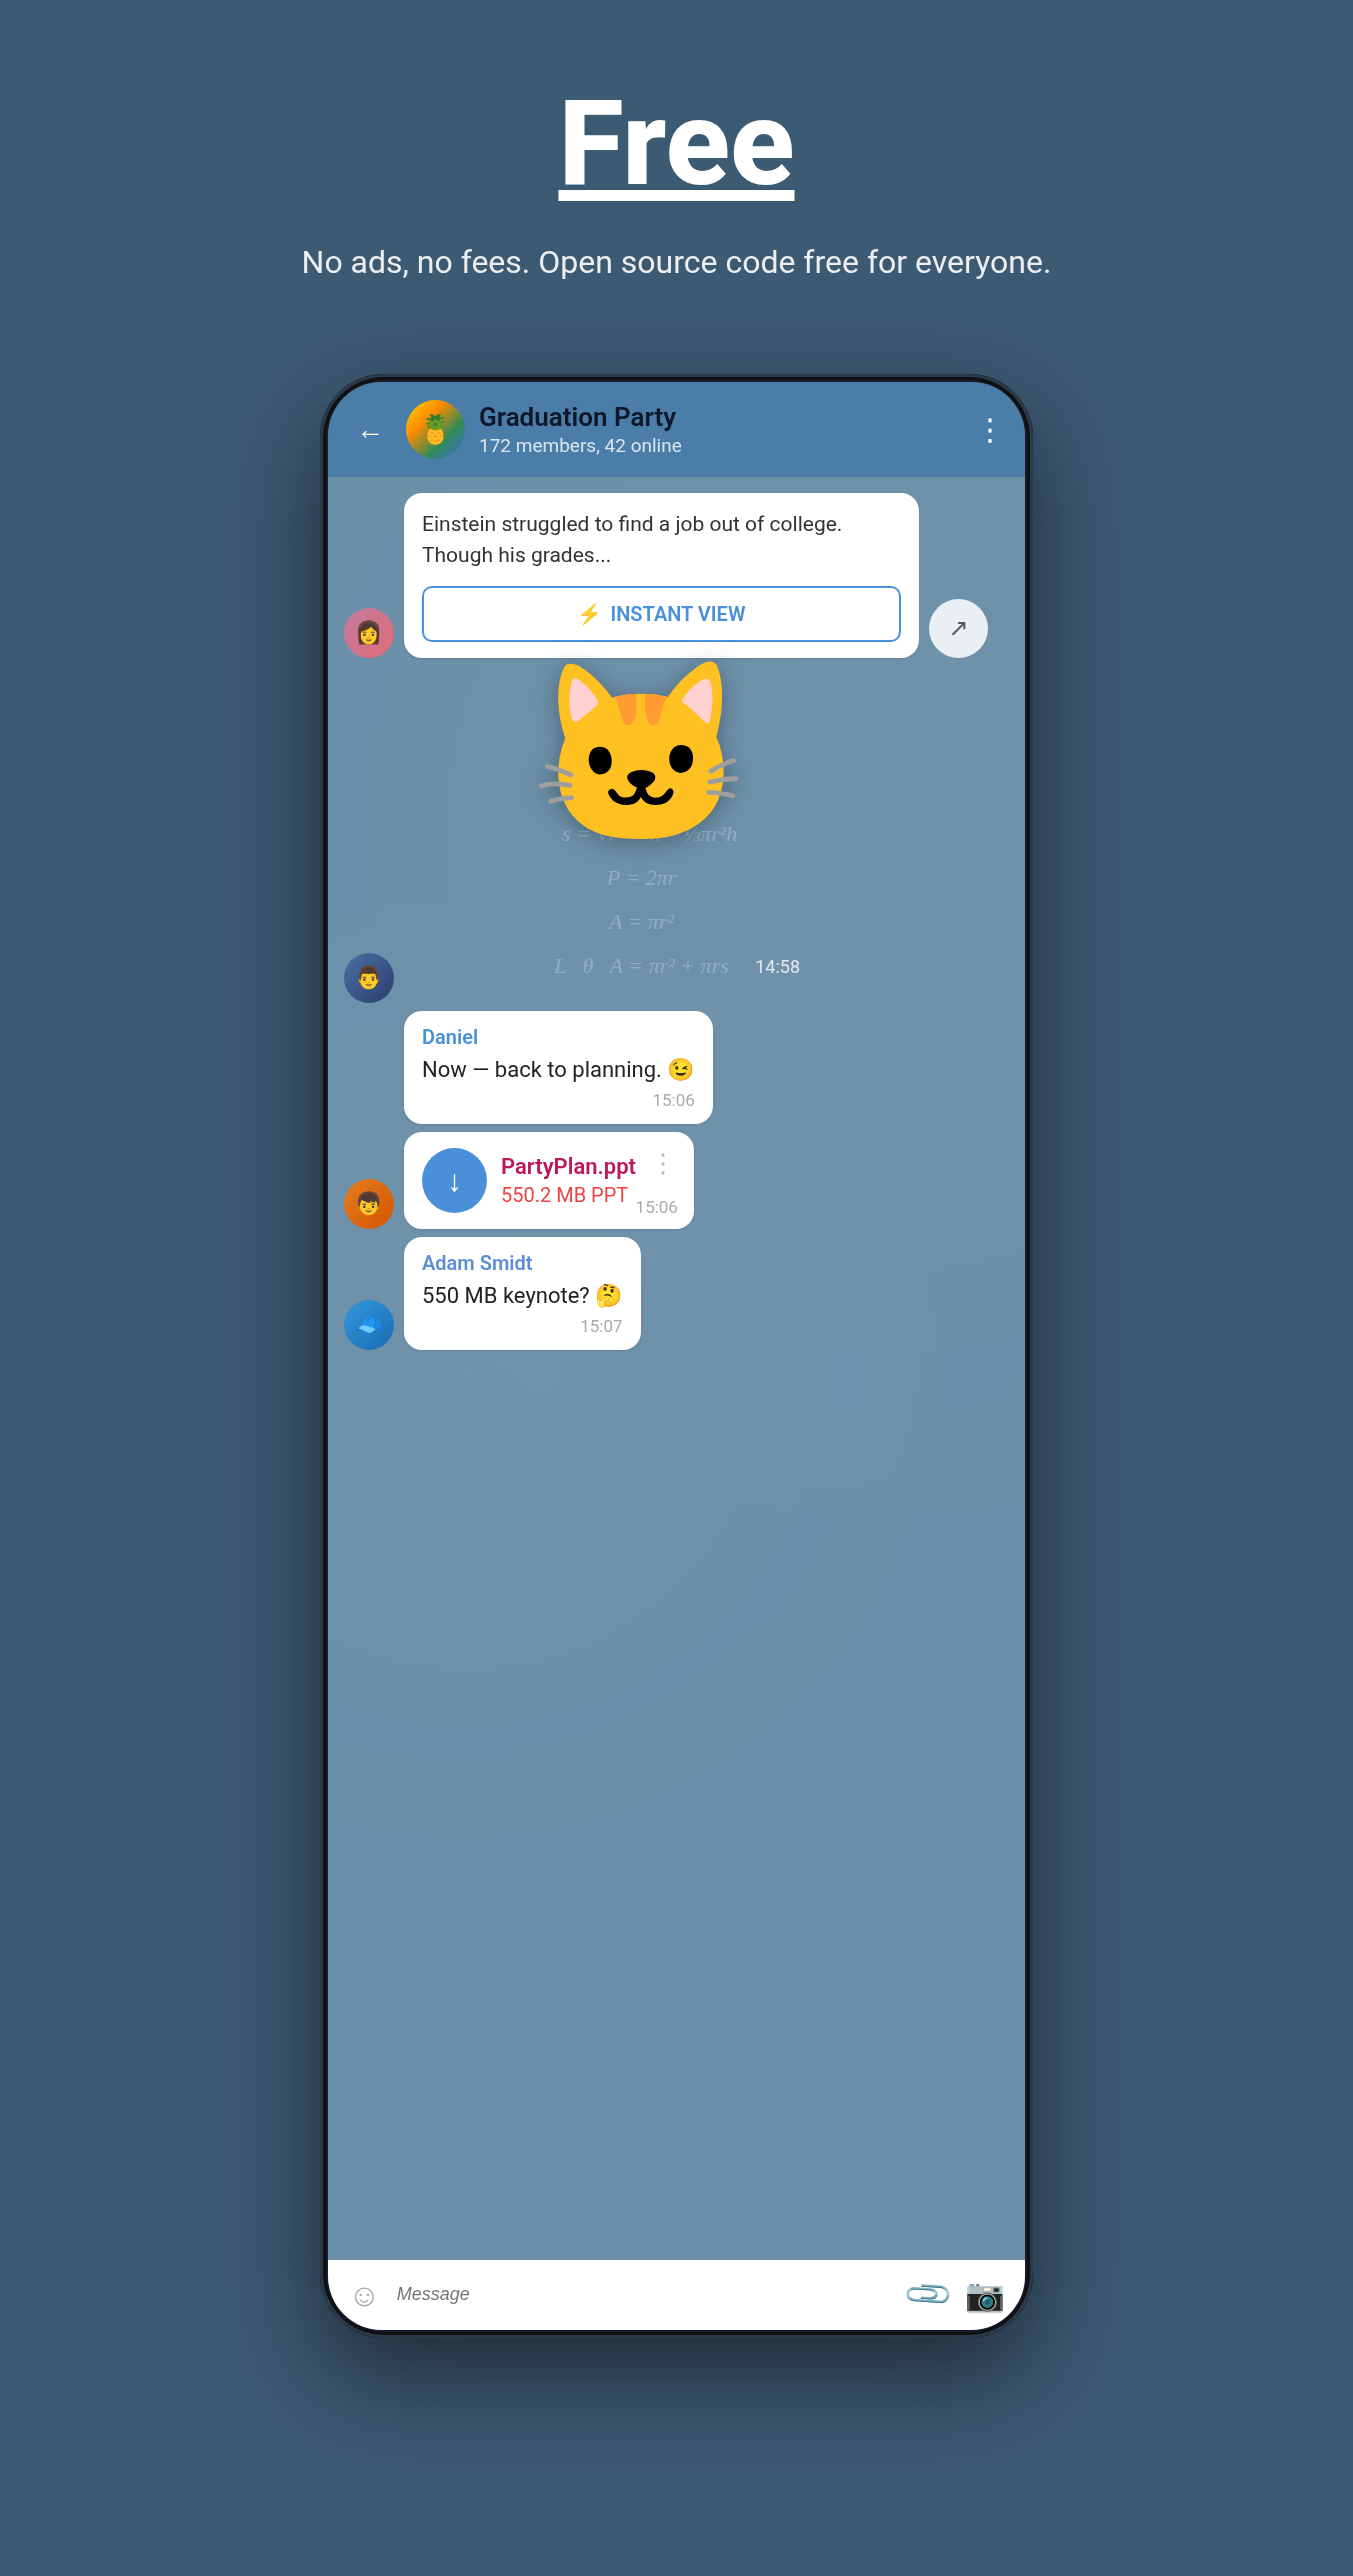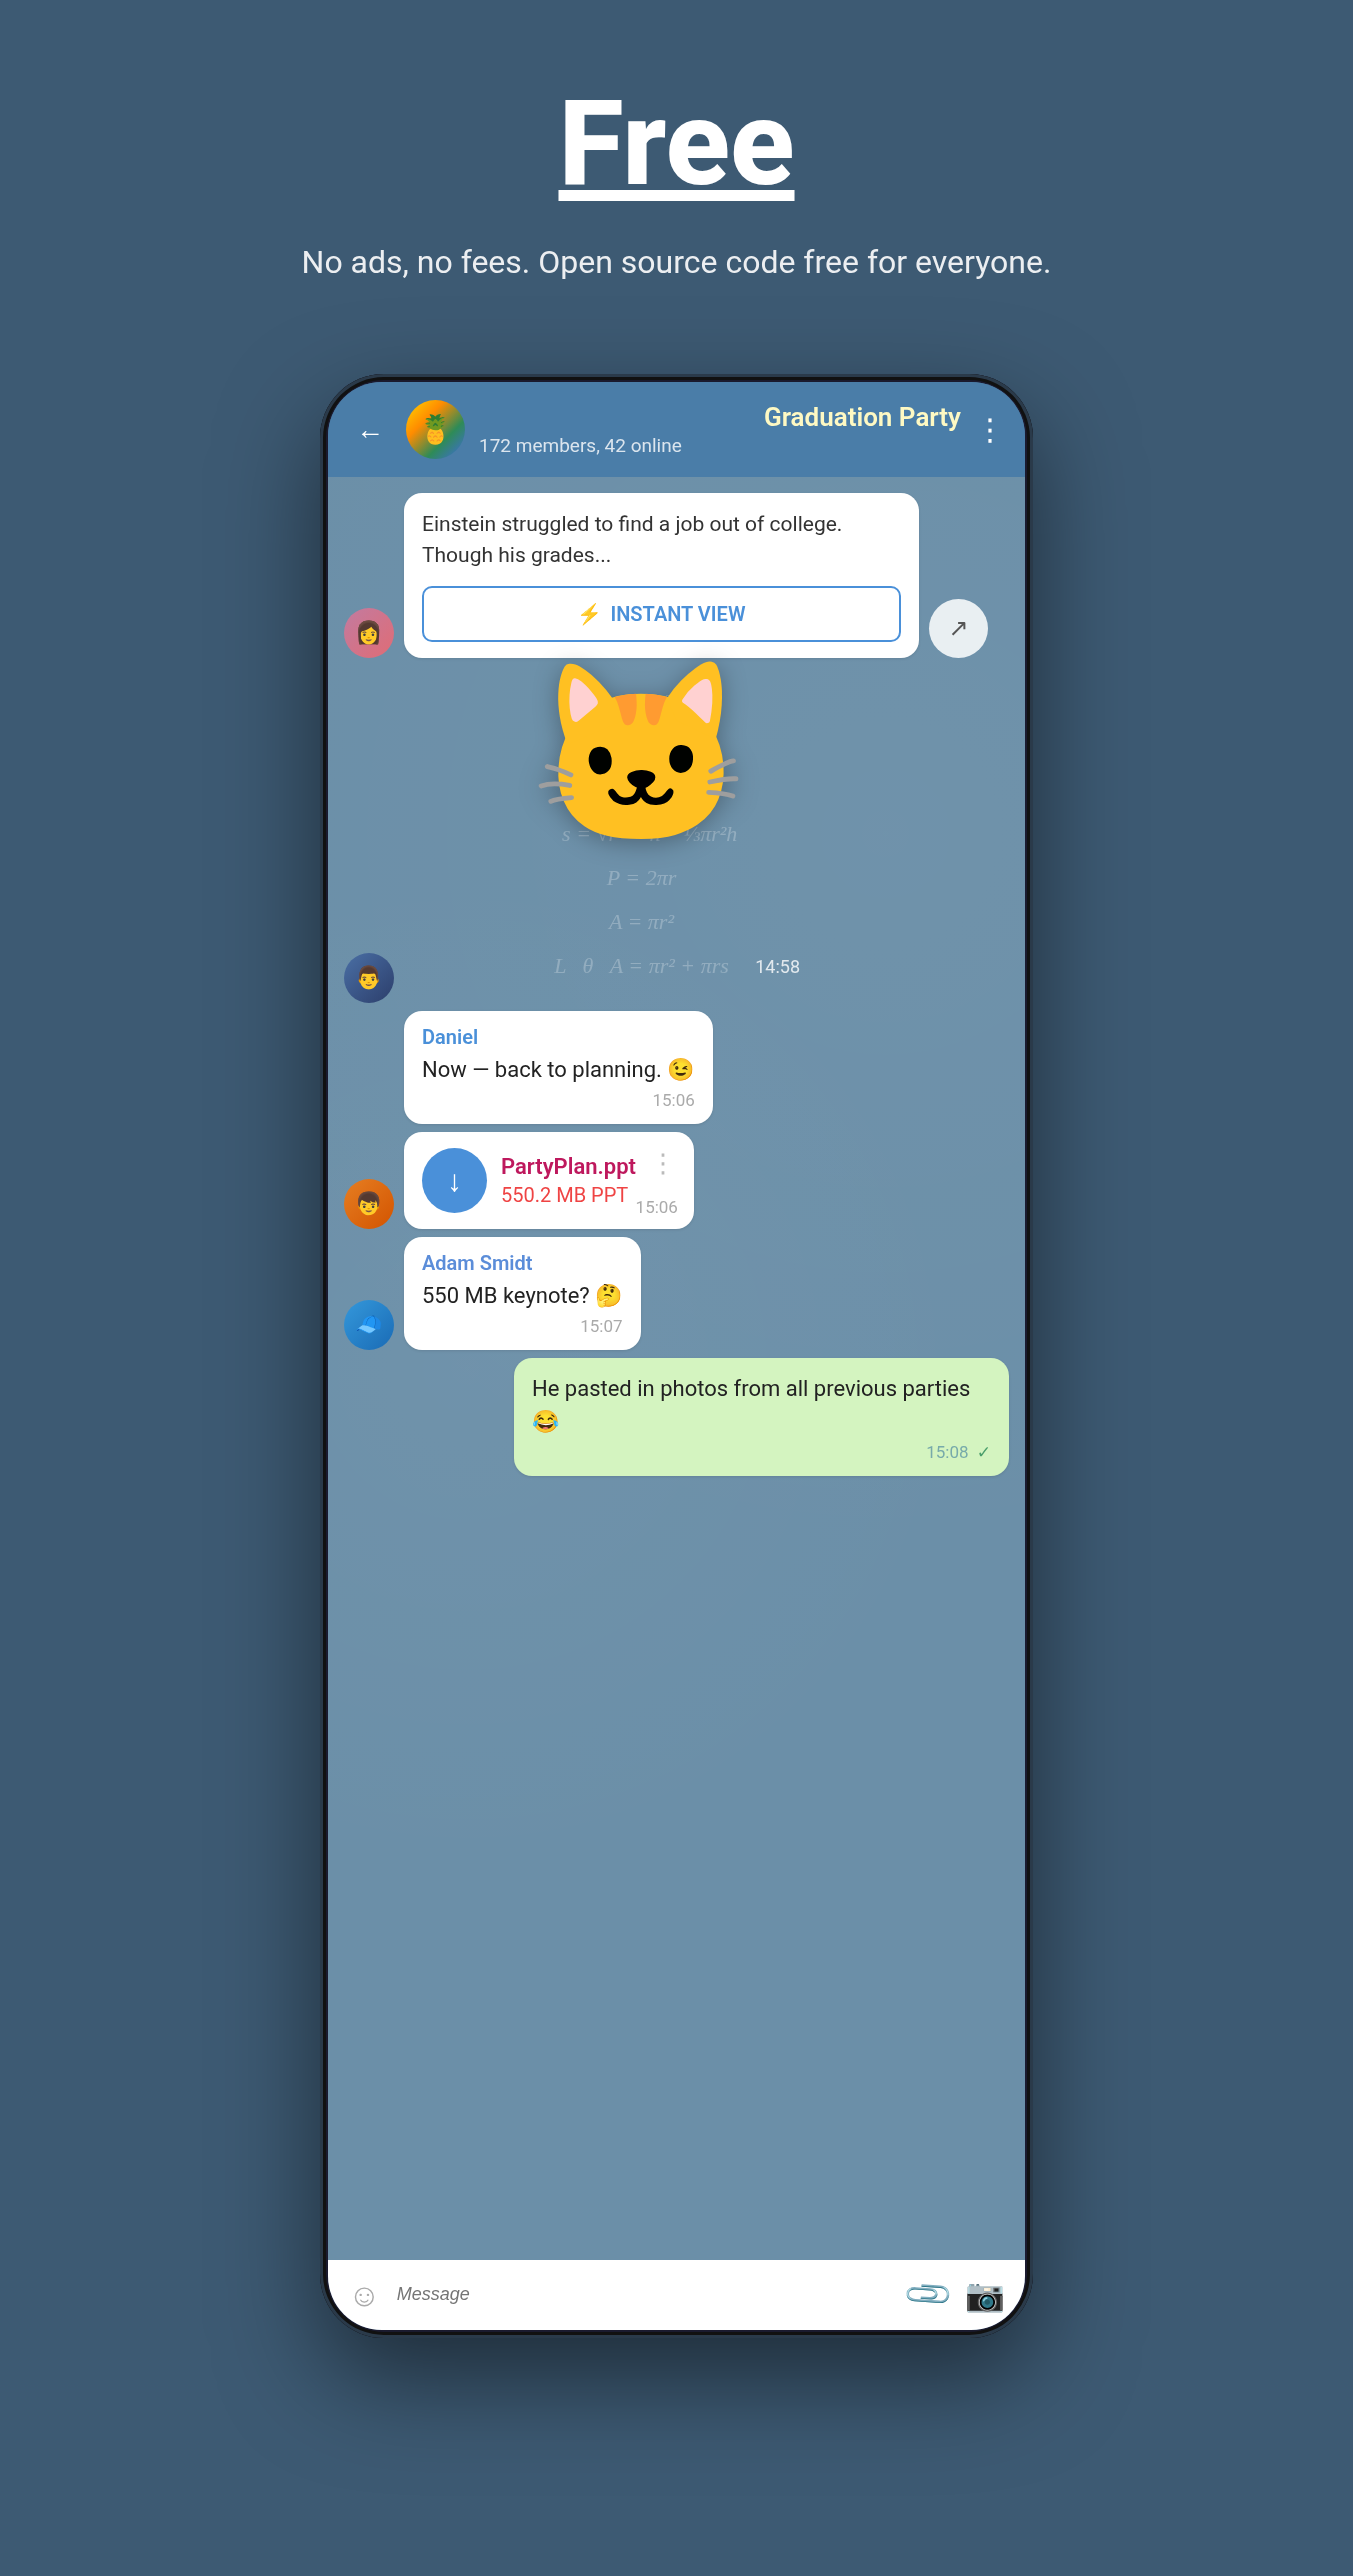--- a/index.html
+++ b/index.html
@@ -85,24 +85,23 @@
       align-items: center;
       justify-content: center;
       font-size: 26px;
       flex-shrink: 0;
       overflow: hidden;
     }
     .chat-header-info {
       flex: 1;
     }
     .chat-header-name {
-      color: #fef9c3;
+      color: #0f172a;
       font-size: 26px;
       font-weight: 600;
-      text-align: right;
     }
     .chat-header-status {
       color: rgba(255,255,255,0.8);
       font-size: 19px;
       margin-top: 2px;
     }
     .chat-header-menu {
       color: white;
       font-size: 30px;
       cursor: pointer;
@@ -464,29 +463,20 @@
 
         <div class="msg-row">
           <div class="msg-avatar avatar-guy3">🧢</div>
           <div class="bubble">
             <div class="bubble-sender adam">Adam Smidt</div>
             <div class="bubble-text">550 MB keynote? 🤔</div>
             <div class="bubble-time">15:07</div>
           </div>
         </div>
 
-        <div class="msg-row right">
-          <div class="bubble green">
-            <div class="bubble-text">He pasted in photos from all previous parties 😂</div>
-            <div class="bubble-time green">
-              <span>15:08</span>
-              <span class="time-check">✓</span>
-            </div>
-          </div>
-        </div>
 
         <div class="msg-spacer"></div>
 
       </div>
 
       <div class="chat-input-bar">
         <span class="input-emoji">☺</span>
         <input class="input-field" type="text" placeholder="Message" style="">
         <span class="input-attach">📎</span>
         <span class="input-camera">📷</span>

